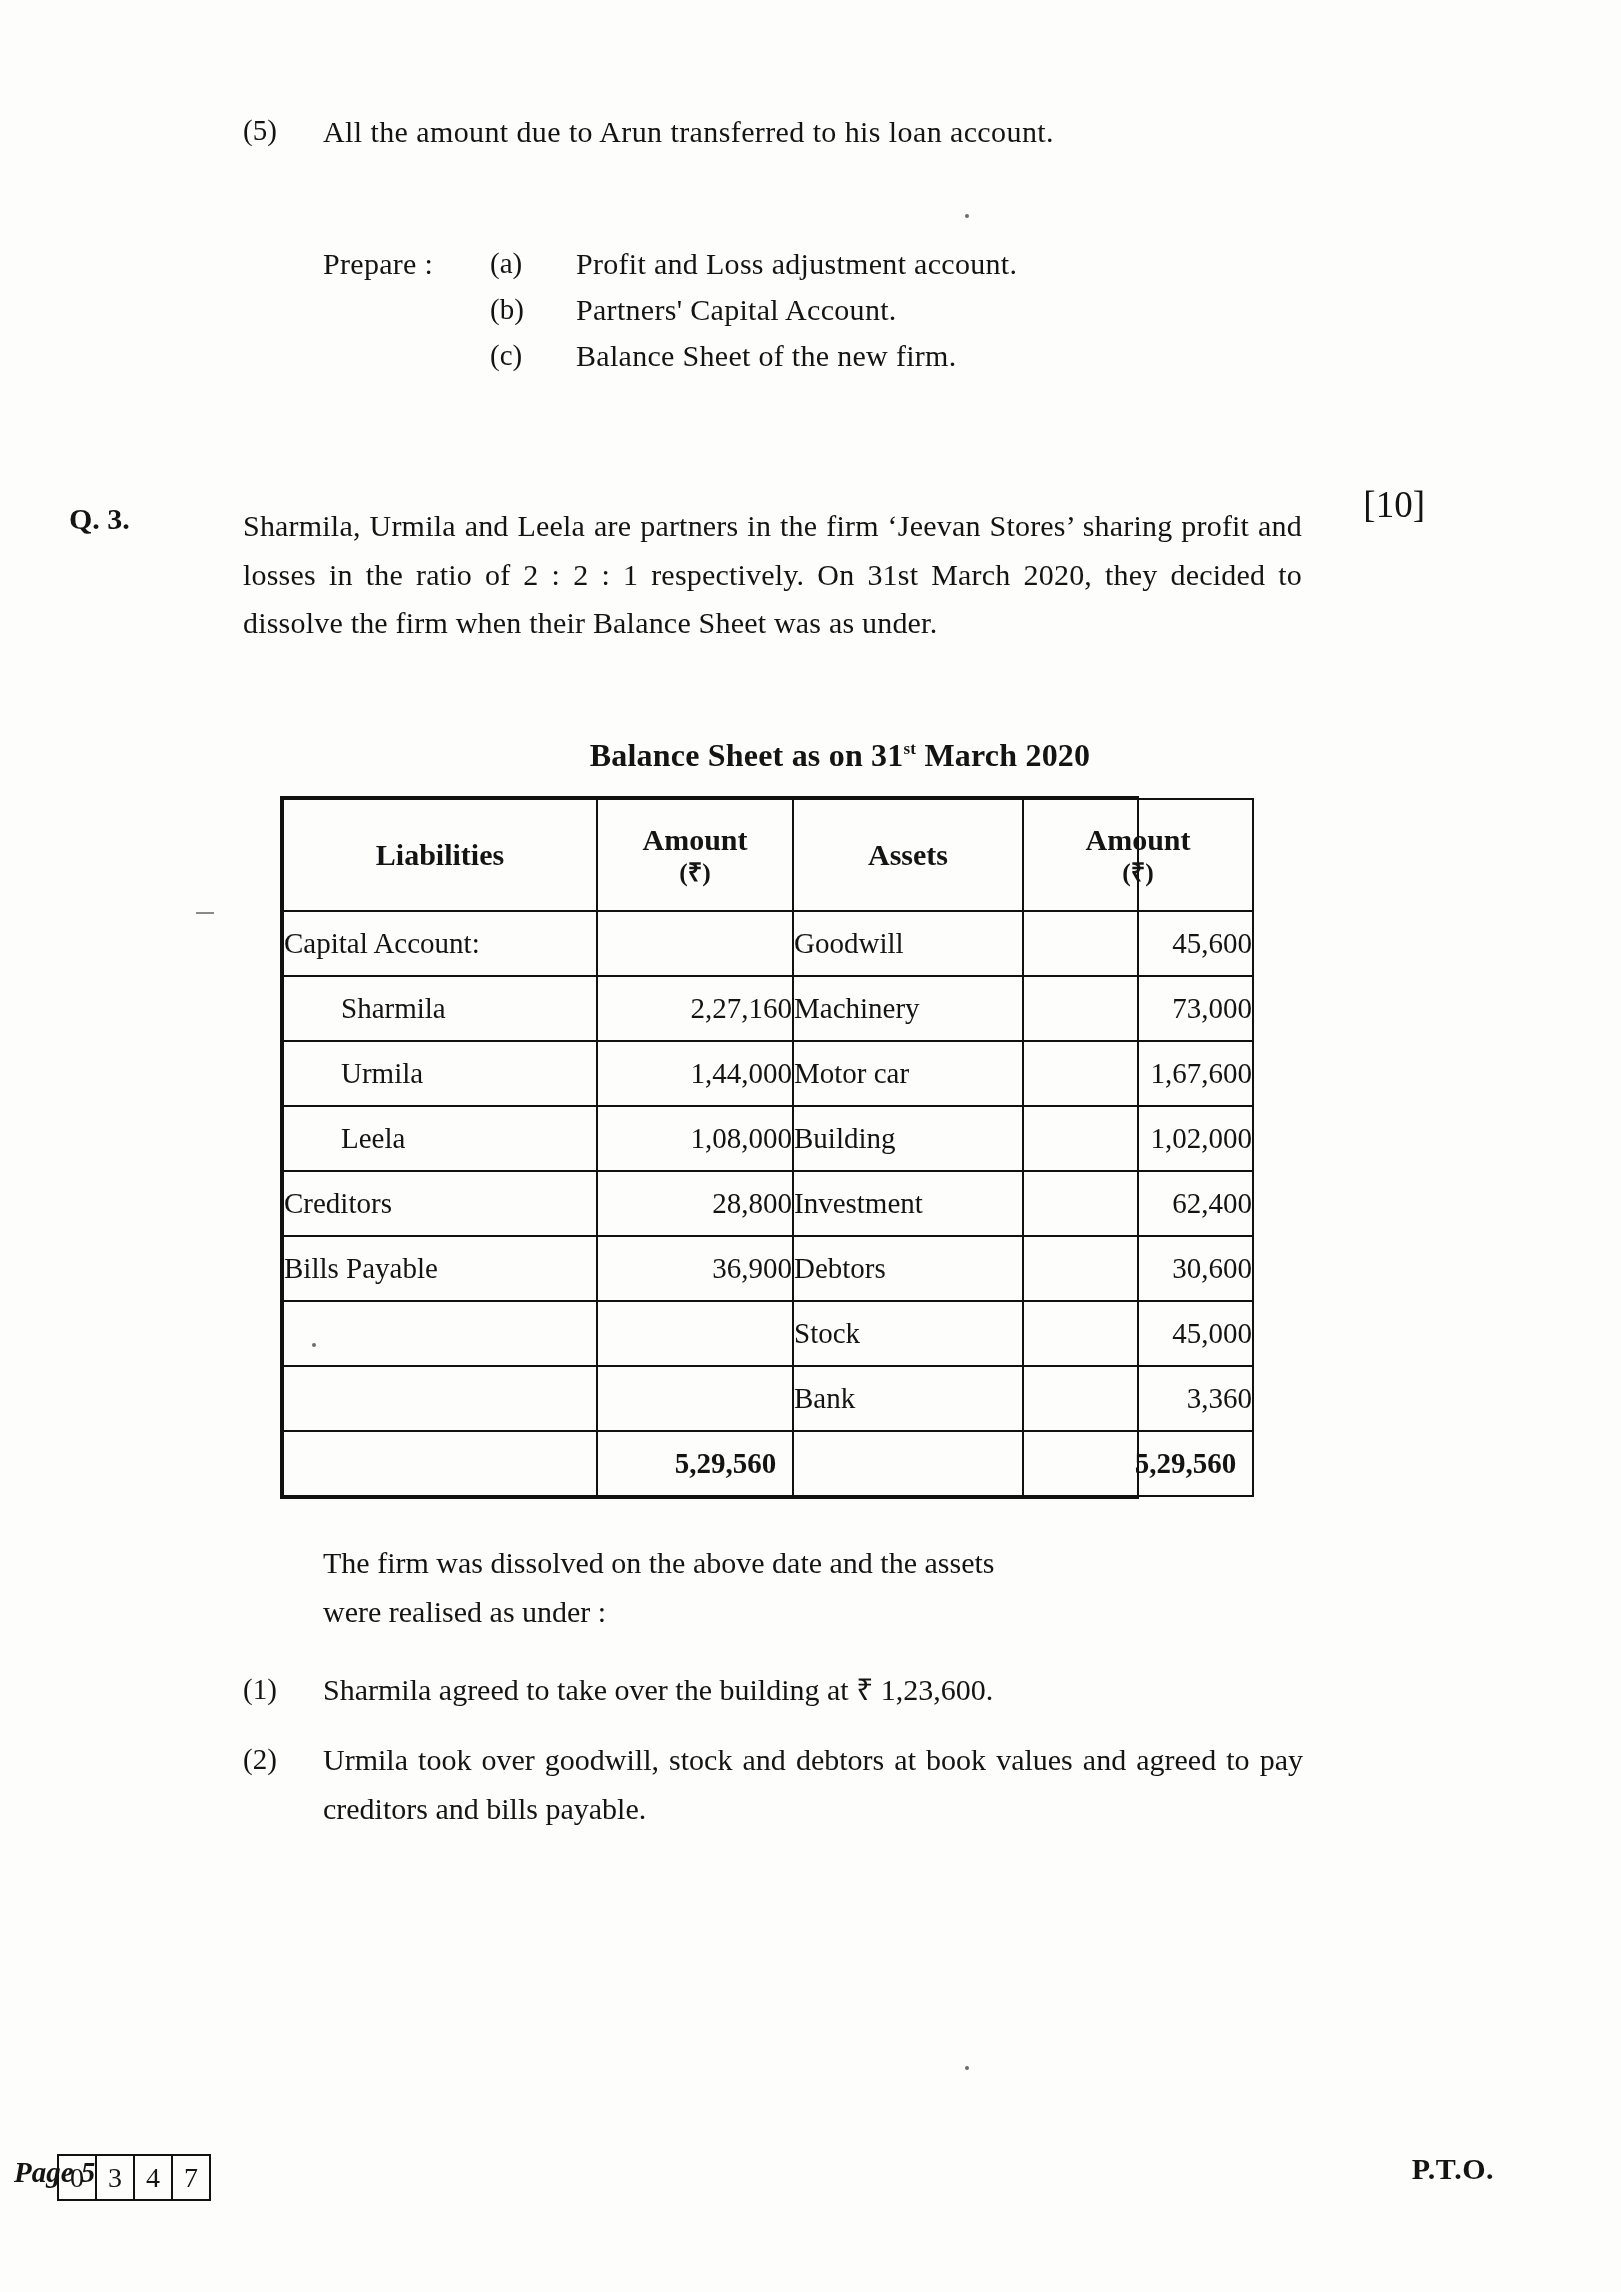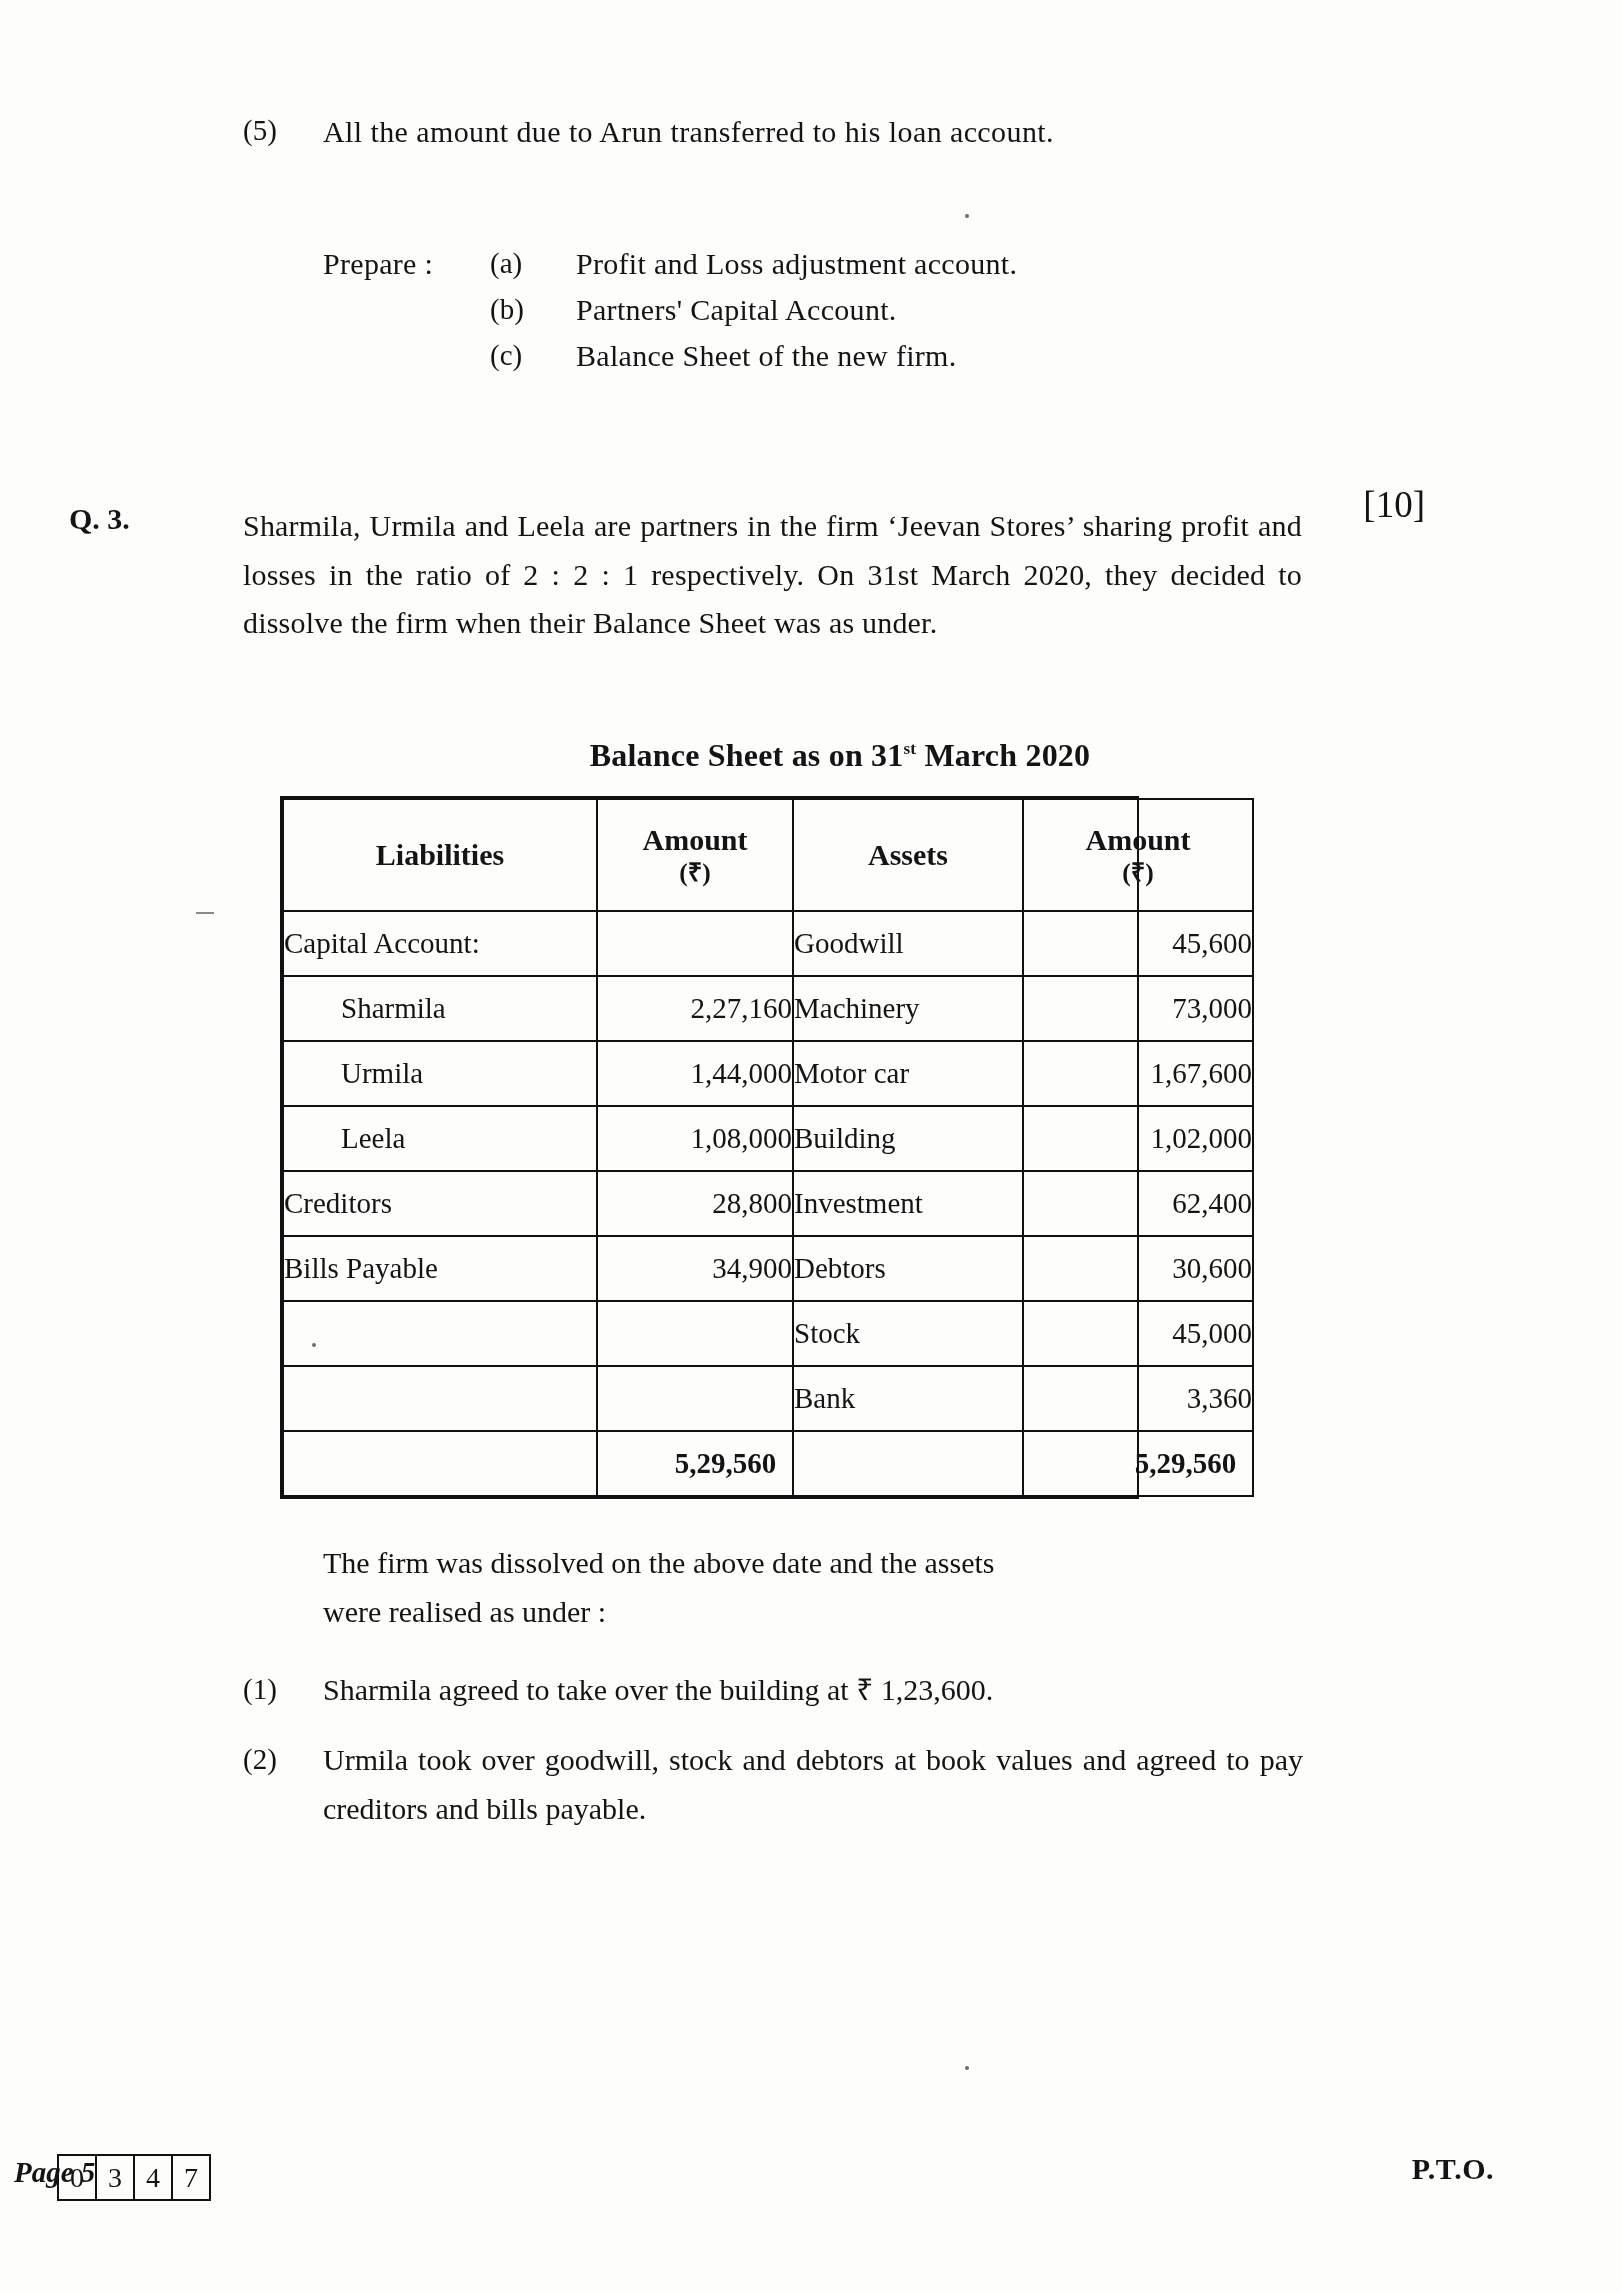--- a/index.html
+++ b/index.html
@@ -357,21 +357,21 @@
           <td class="cell-amt">1,02,000</td>
         </tr>
         <tr>
           <td class="cell-lbl">Creditors</td>
           <td class="cell-amt">28,800</td>
           <td class="cell-lbl">Investment</td>
           <td class="cell-amt">62,400</td>
         </tr>
         <tr>
           <td class="cell-lbl">Bills Payable</td>
-          <td class="cell-amt">34,900</td>
+          <td class="cell-amt">36,900</td>
           <td class="cell-lbl">Debtors</td>
           <td class="cell-amt">30,600</td>
         </tr>
         <tr>
           <td class="cell-lbl"></td>
           <td class="cell-amt"></td>
           <td class="cell-lbl">Stock</td>
           <td class="cell-amt">45,000</td>
         </tr>
         <tr>

